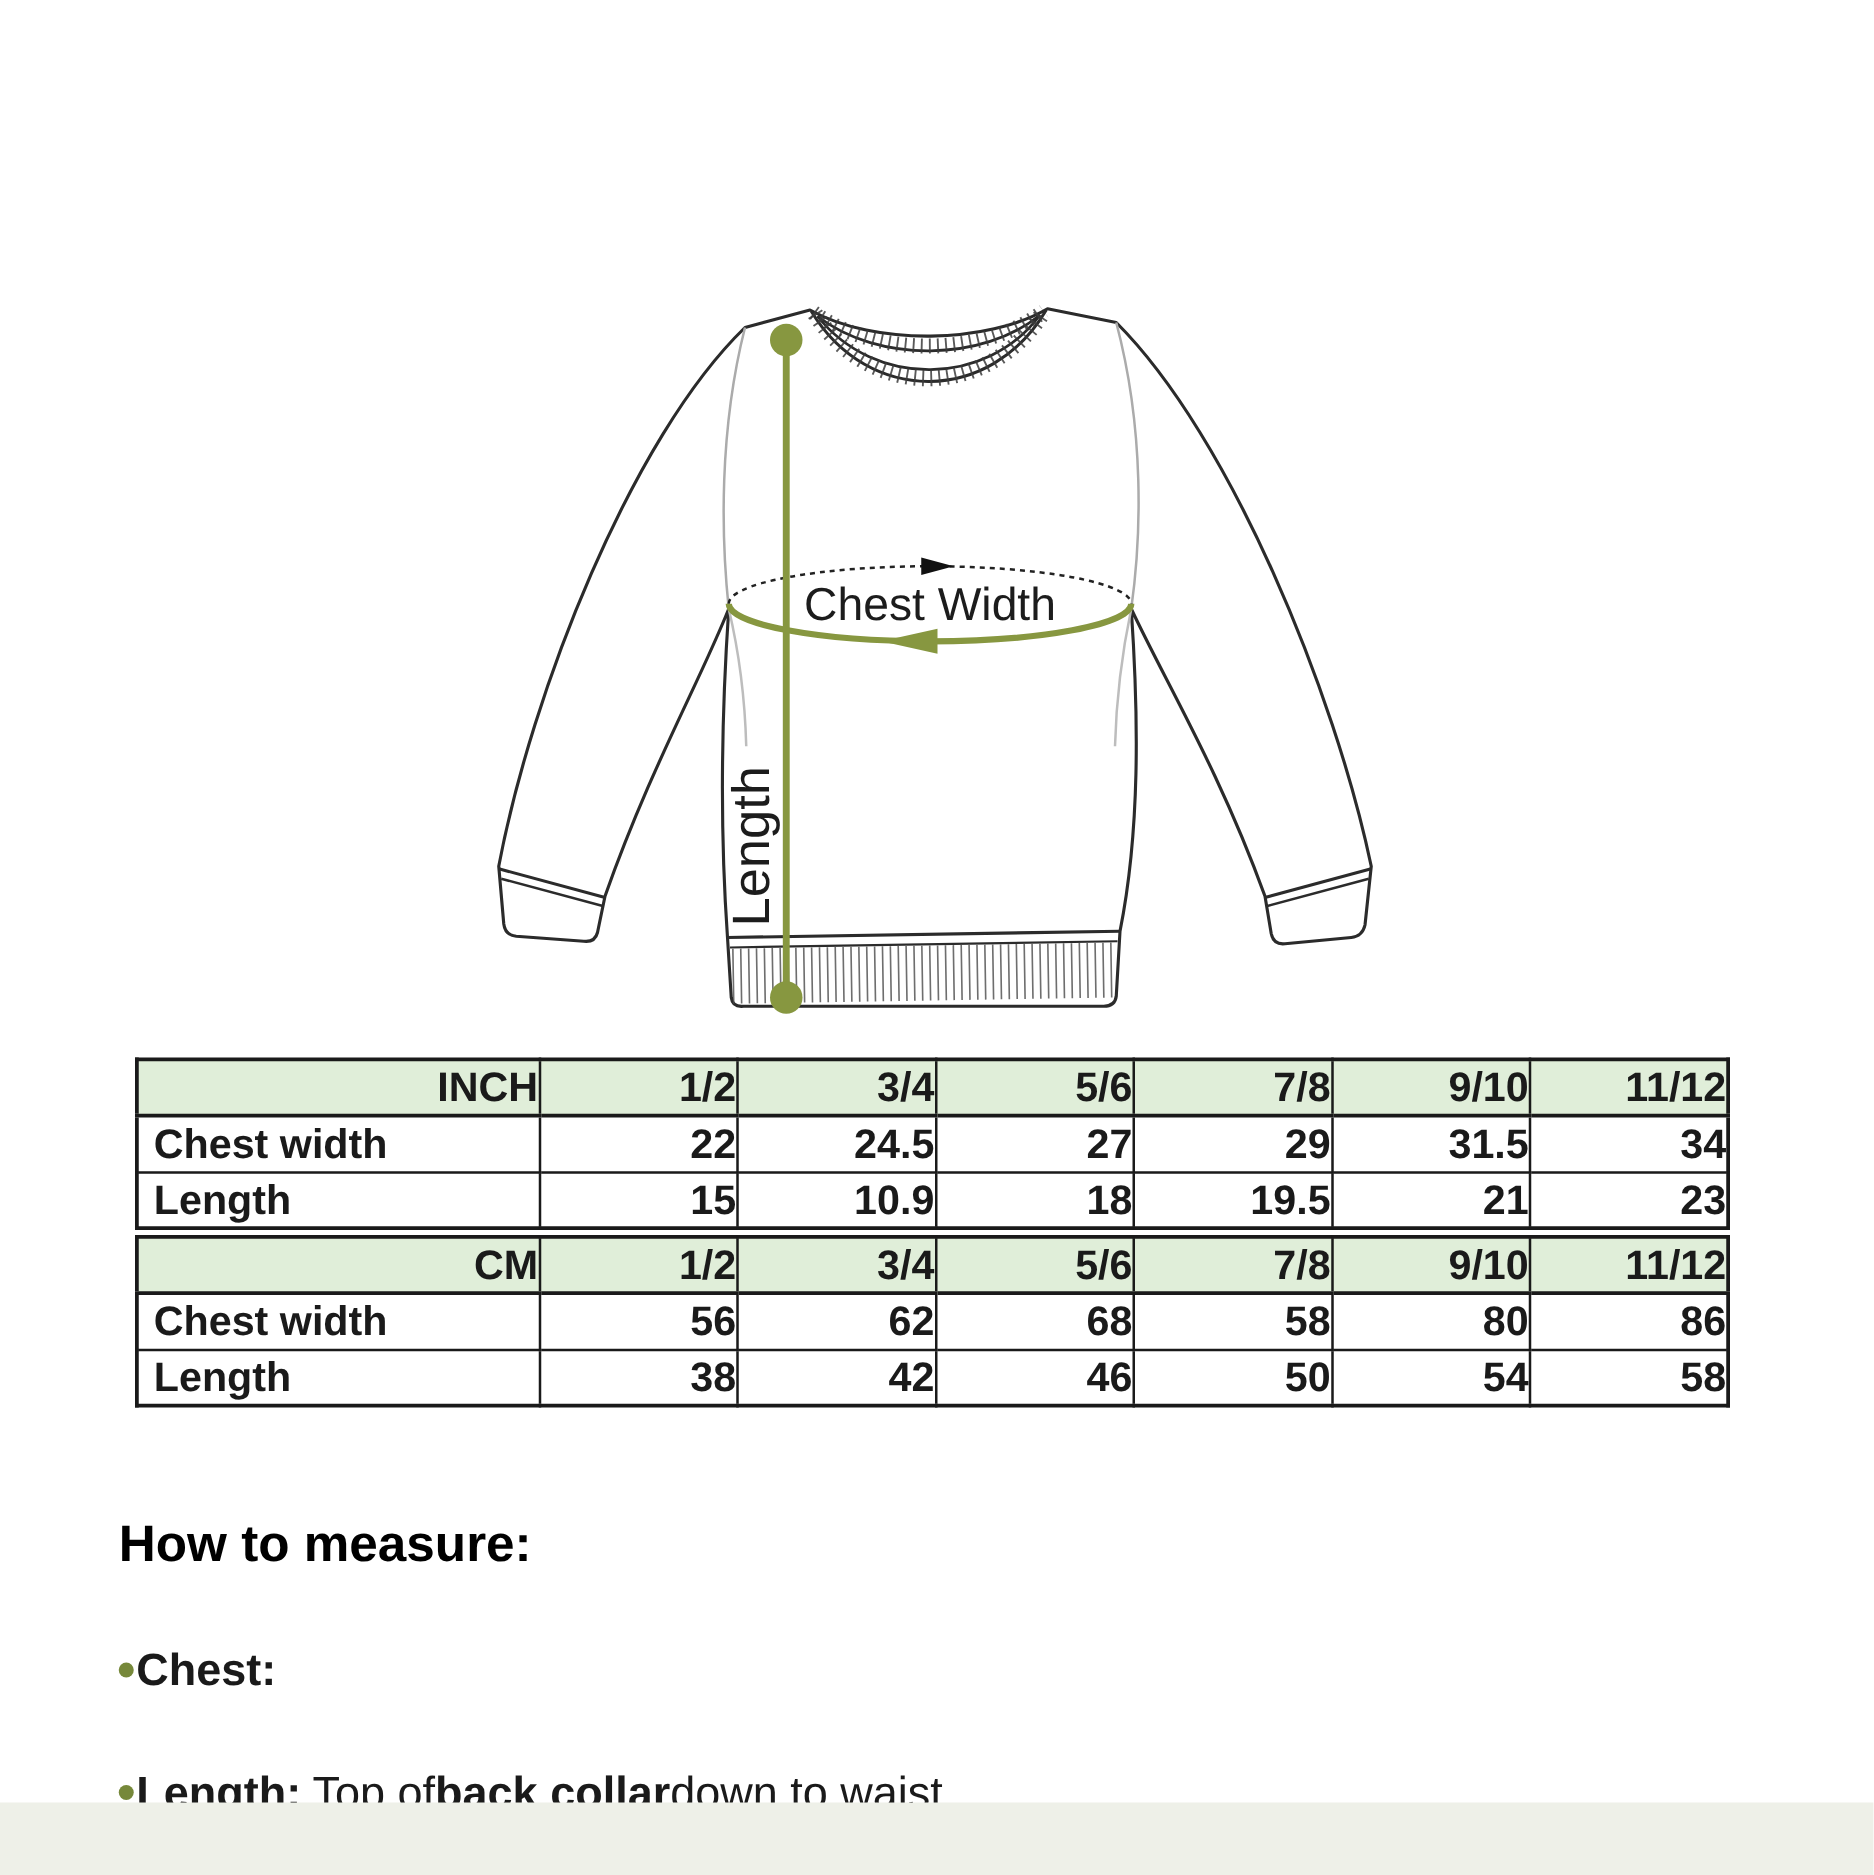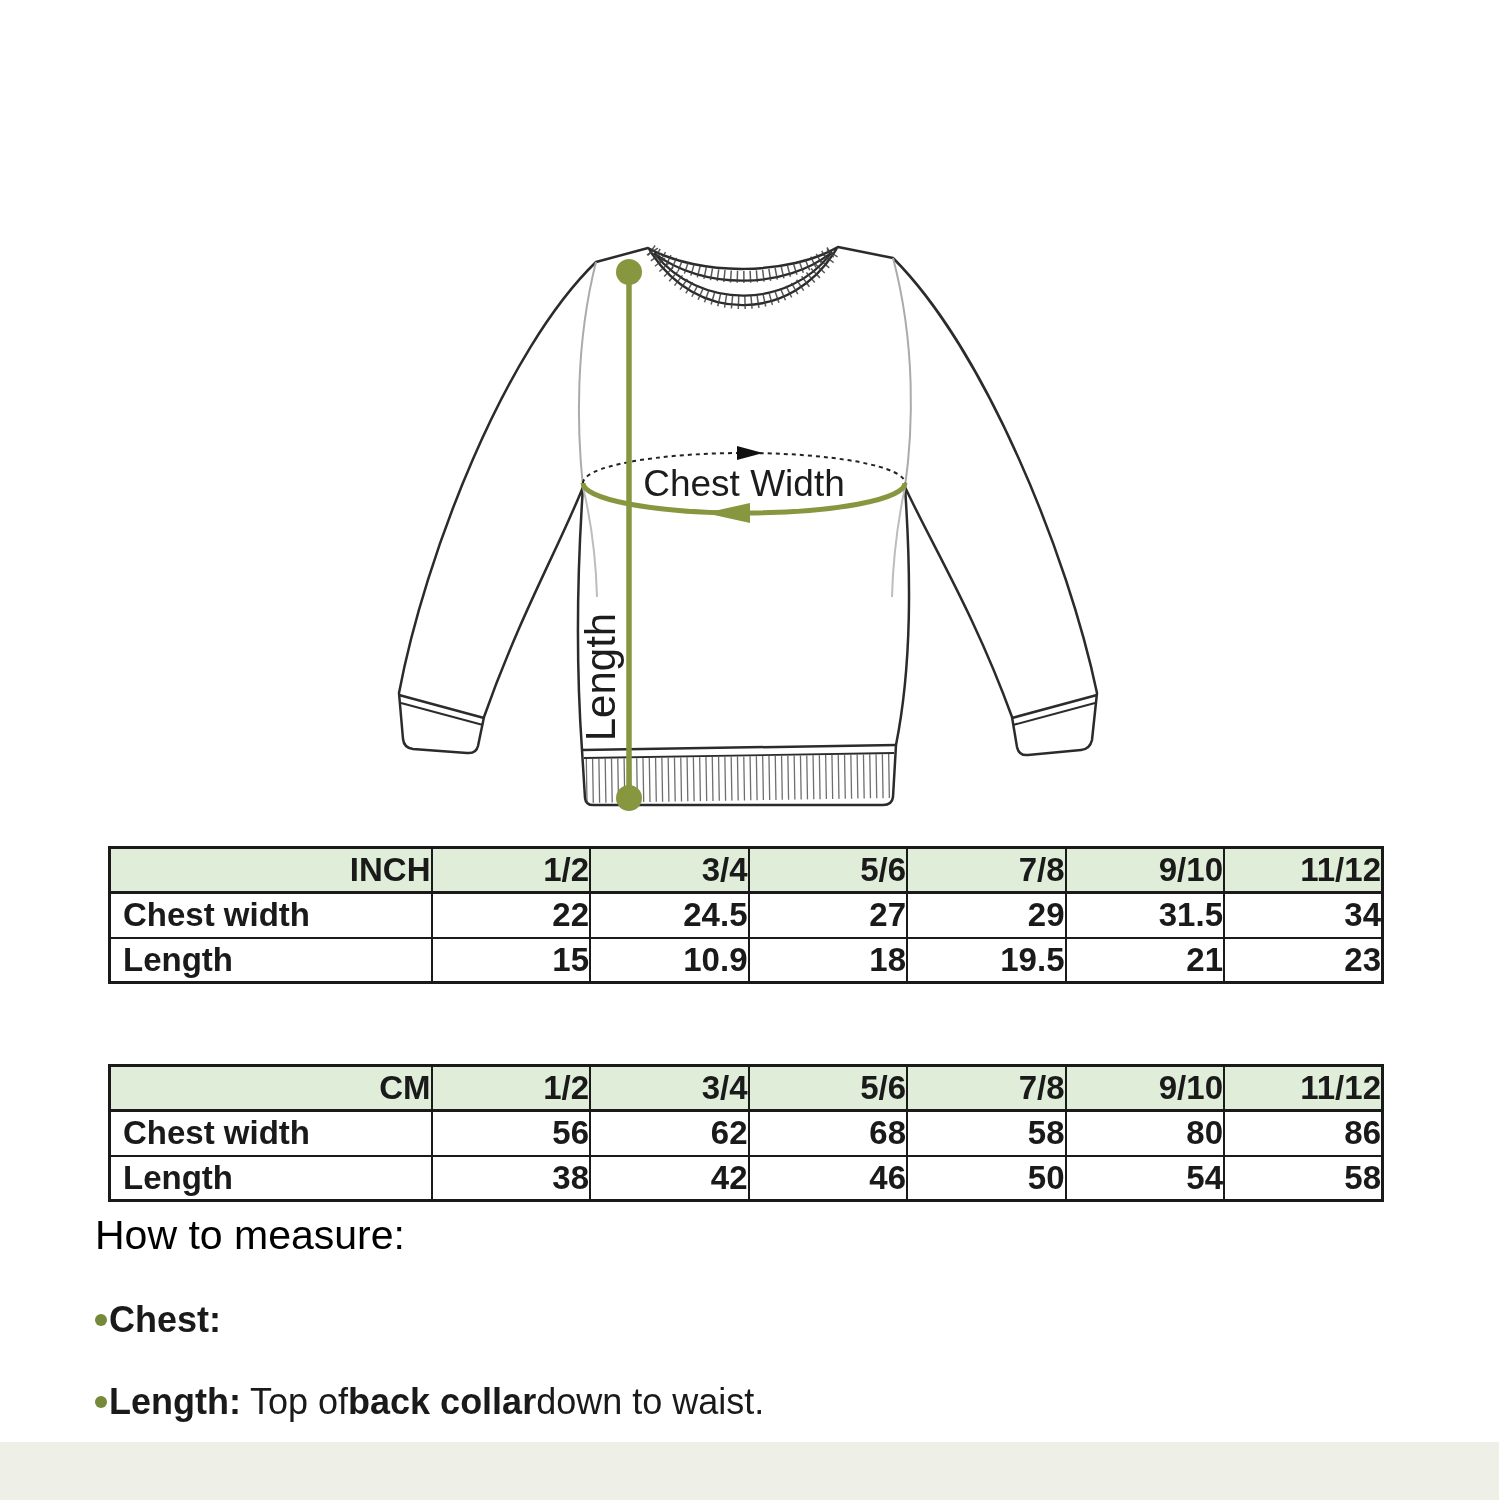--- a/index.html
+++ b/index.html
@@ -18,32 +18,32 @@
   .band-top{position:absolute;left:0;top:0;width:1499px;height:215px;background:var(--band);
     display:flex;align-items:center;justify-content:center;}
   .band-bottom{position:absolute;left:0;top:1442px;width:1499px;height:58px;background:var(--band);}
 
   .title{font-size:97px;font-weight:300;letter-spacing:2px;color:var(--title);}
 
   .sweater-wrap{position:absolute;left:0;top:215px;width:1499px;height:645px;}
 
   .sizetable{position:absolute;left:108px;width:1276px;border-collapse:collapse;table-layout:fixed;}
   .sizetable.t0{top:846px;}
-  .sizetable.t1{top:1064px;padding-left:23px;}
+  .sizetable.t1{top:988px;padding-left:23px;}
   .sizetable th,.sizetable td{border:2px solid var(--ink);height:45px;
     font-size:33px;text-align:right;vertical-align:middle;}
   .sizetable thead th{background:var(--tblhead);font-weight:700;border-bottom-width:3px;}
   .sizetable td{font-weight:600;background:#fff;}
   .sizetable td.rowlabel{text-align:left;padding-left:12px;font-weight:600;}
   .sizetable{border:3px solid var(--ink);}
   .sizetable col.c0{width:322px;}
 
   .howto{position:absolute;left:95px;top:1212px;width:1320px;}
-  .howto-heading{font-size:41px;font-weight:400;color:#000;}
-  .howto-item{margin-top:40px;font-size:36px;display:flex;align-items:baseline;}
+  .howto-heading{font-size:41px;font-weight:700;color:#000;}
+  .howto-item{margin-top:56px;font-size:36px;display:flex;align-items:baseline;}
   .howto-item:first-of-type{margin-top:56px;}
   .bullet-dot{width:12px;height:12px;border-radius:50%;background:var(--olive-dark);
     display:inline-block;flex:0 0 12px;align-self:center;margin-right:2px;}
   .item-label{font-weight:700;margin-right:9px;}
   .item-bold{font-weight:700;}
   .item-pre.wide{margin-left:12px;}
 </style>
 </head>
 <body>
 

